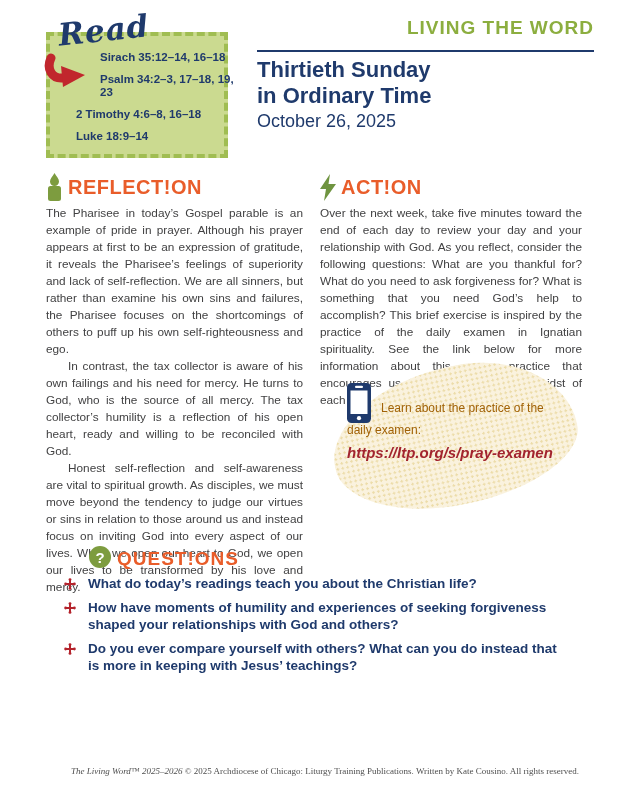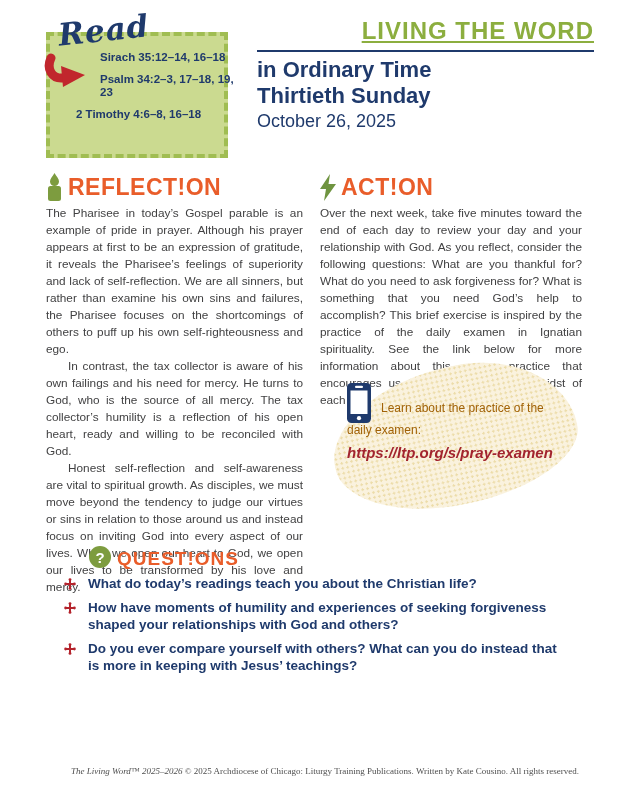--- a/index.html
+++ b/index.html
@@ -19,33 +19,33 @@
   }
   .read-arrow{position:absolute;left:44px;top:53px;}
   .readings{position:absolute;left:66px;top:51px;width:172px;}
   .reading{
     font-size:11.5px;font-weight:bold;color:#1F3A6C;line-height:13px;
     margin-bottom:9px;padding-left:10px;
   }
   .reading.indent{padding-left:34px;}
   
   .brand{
-    position:absolute;right:24px;top:17px;font-size:24px;font-weight:bold;
-    color:#8CAE3F;letter-spacing:1px;text-decoration:underline;
+    position:absolute;right:24px;top:17px;font-size:19px;font-weight:bold;
+    color:#8CAE3F;letter-spacing:1px;
   }
   .header-rule{position:absolute;left:257px;top:50px;width:337px;height:2px;background:#1F3A6C;}
   .page-title{position:absolute;left:257px;top:57px;font-size:22px;font-weight:bold;color:#1F3A6C;line-height:26px;}
   .page-date{position:absolute;left:257px;top:111px;font-size:18px;color:#1F3A6C;}
   
   .col{position:absolute;top:172px;}
   .col-left{left:46px;width:257px;}
   .col-right{left:320px;width:262px;}
   .sec-head{display:flex;align-items:center;height:30px;margin-bottom:3px;}
   .sec-head .icon{margin-right:5px;display:flex;}
-  .sec-title{font-size:23px;font-weight:bold;color:#E95D2A;letter-spacing:0.5px;}
+  .sec-title{font-size:20px;font-weight:bold;color:#E95D2A;letter-spacing:0.5px;}
   .body-text{
     font-size:11.8px;line-height:17px;color:#414142;text-align:justify;margin:0;
   }
   .body-text + .body-text{text-indent:22px;}
   
   .blob{
     position:absolute;left:331px;top:367px;width:246px;height:138px;
     background-color:#FAF2DE;
     background-image:radial-gradient(circle,#ECDCA9 1px,rgba(0,0,0,0) 1.4px);
     background-size:5px 5px;
@@ -90,27 +90,28 @@
   <div class="read-box"></div>
   <div class="read-label">Read</div>
   <svg class="read-arrow" width="44" height="36" viewBox="0 0 44 36">
     <path d="M7 5 C2 16 8 26 19 25" fill="none" stroke="#C1272D" stroke-width="9" stroke-linecap="round"></path>
     <polygon points="17,13 41,22 19,34" fill="#C1272D"></polygon>
   </svg>
   <div class="readings">
     <div class="reading indent">Sirach 35:12–14, 16–18</div>
     <div class="reading indent">Psalm 34:2–3, 17–18, 19, 23</div>
     <div class="reading">2 Timothy 4:6–8, 16–18</div>
+    <div class="reading">Luke 18:9–14</div>
   </div>
 
   <div class="brand">LIVING THE WORD</div>
   <div class="header-rule"></div>
   <div class="page-title">
+    <div>Thirtieth Sunday</div>
     <div>in Ordinary Time</div>
-    <div>Thirtieth Sunday</div>
   </div>
   <div class="page-date">October 26, 2025</div>
 
   <section class="col col-left">
     <div class="sec-head">
       <span class="icon">
         <svg width="17" height="28" viewBox="0 0 17 28">
           <path d="M8.5 0 C10.5 3.5 13 5.5 13 8.5 A4.5 4.5 0 0 1 4 8.5 C4 5.5 6.5 3.5 8.5 0 Z" fill="#7D9C3F"></path>
           <rect x="2" y="13" width="13" height="15" rx="2.5" fill="#7D9C3F"></rect>
         </svg>

